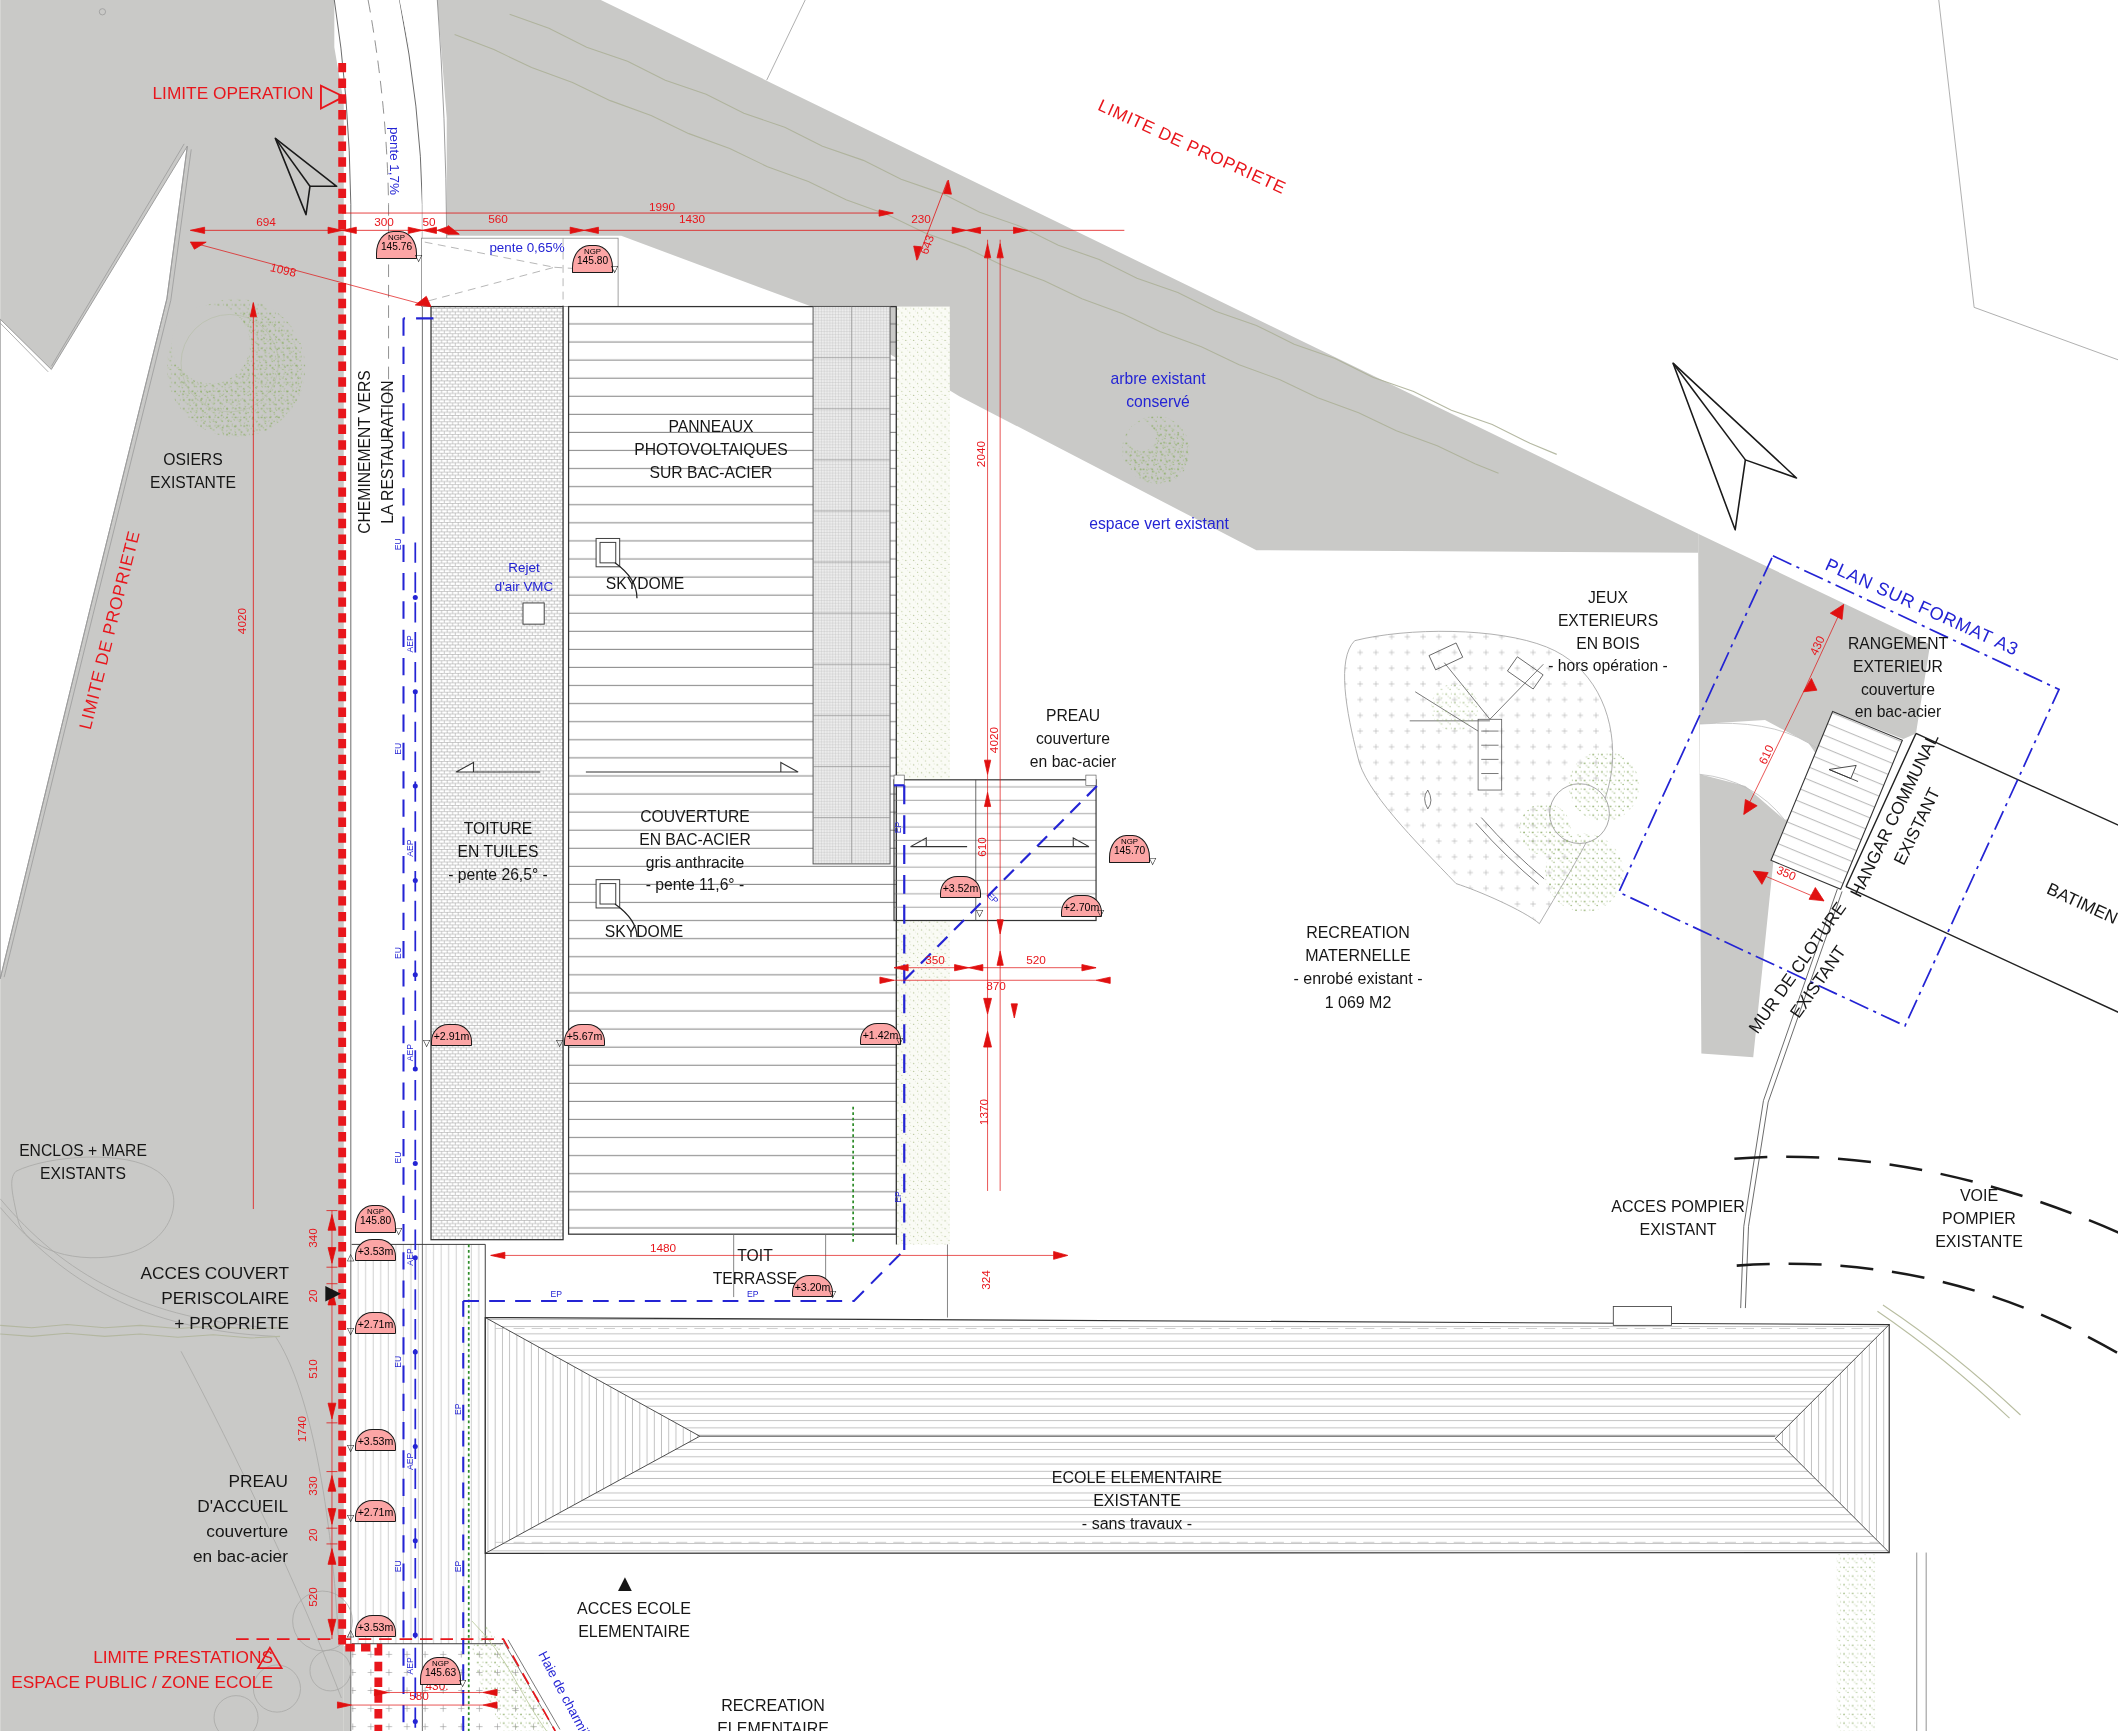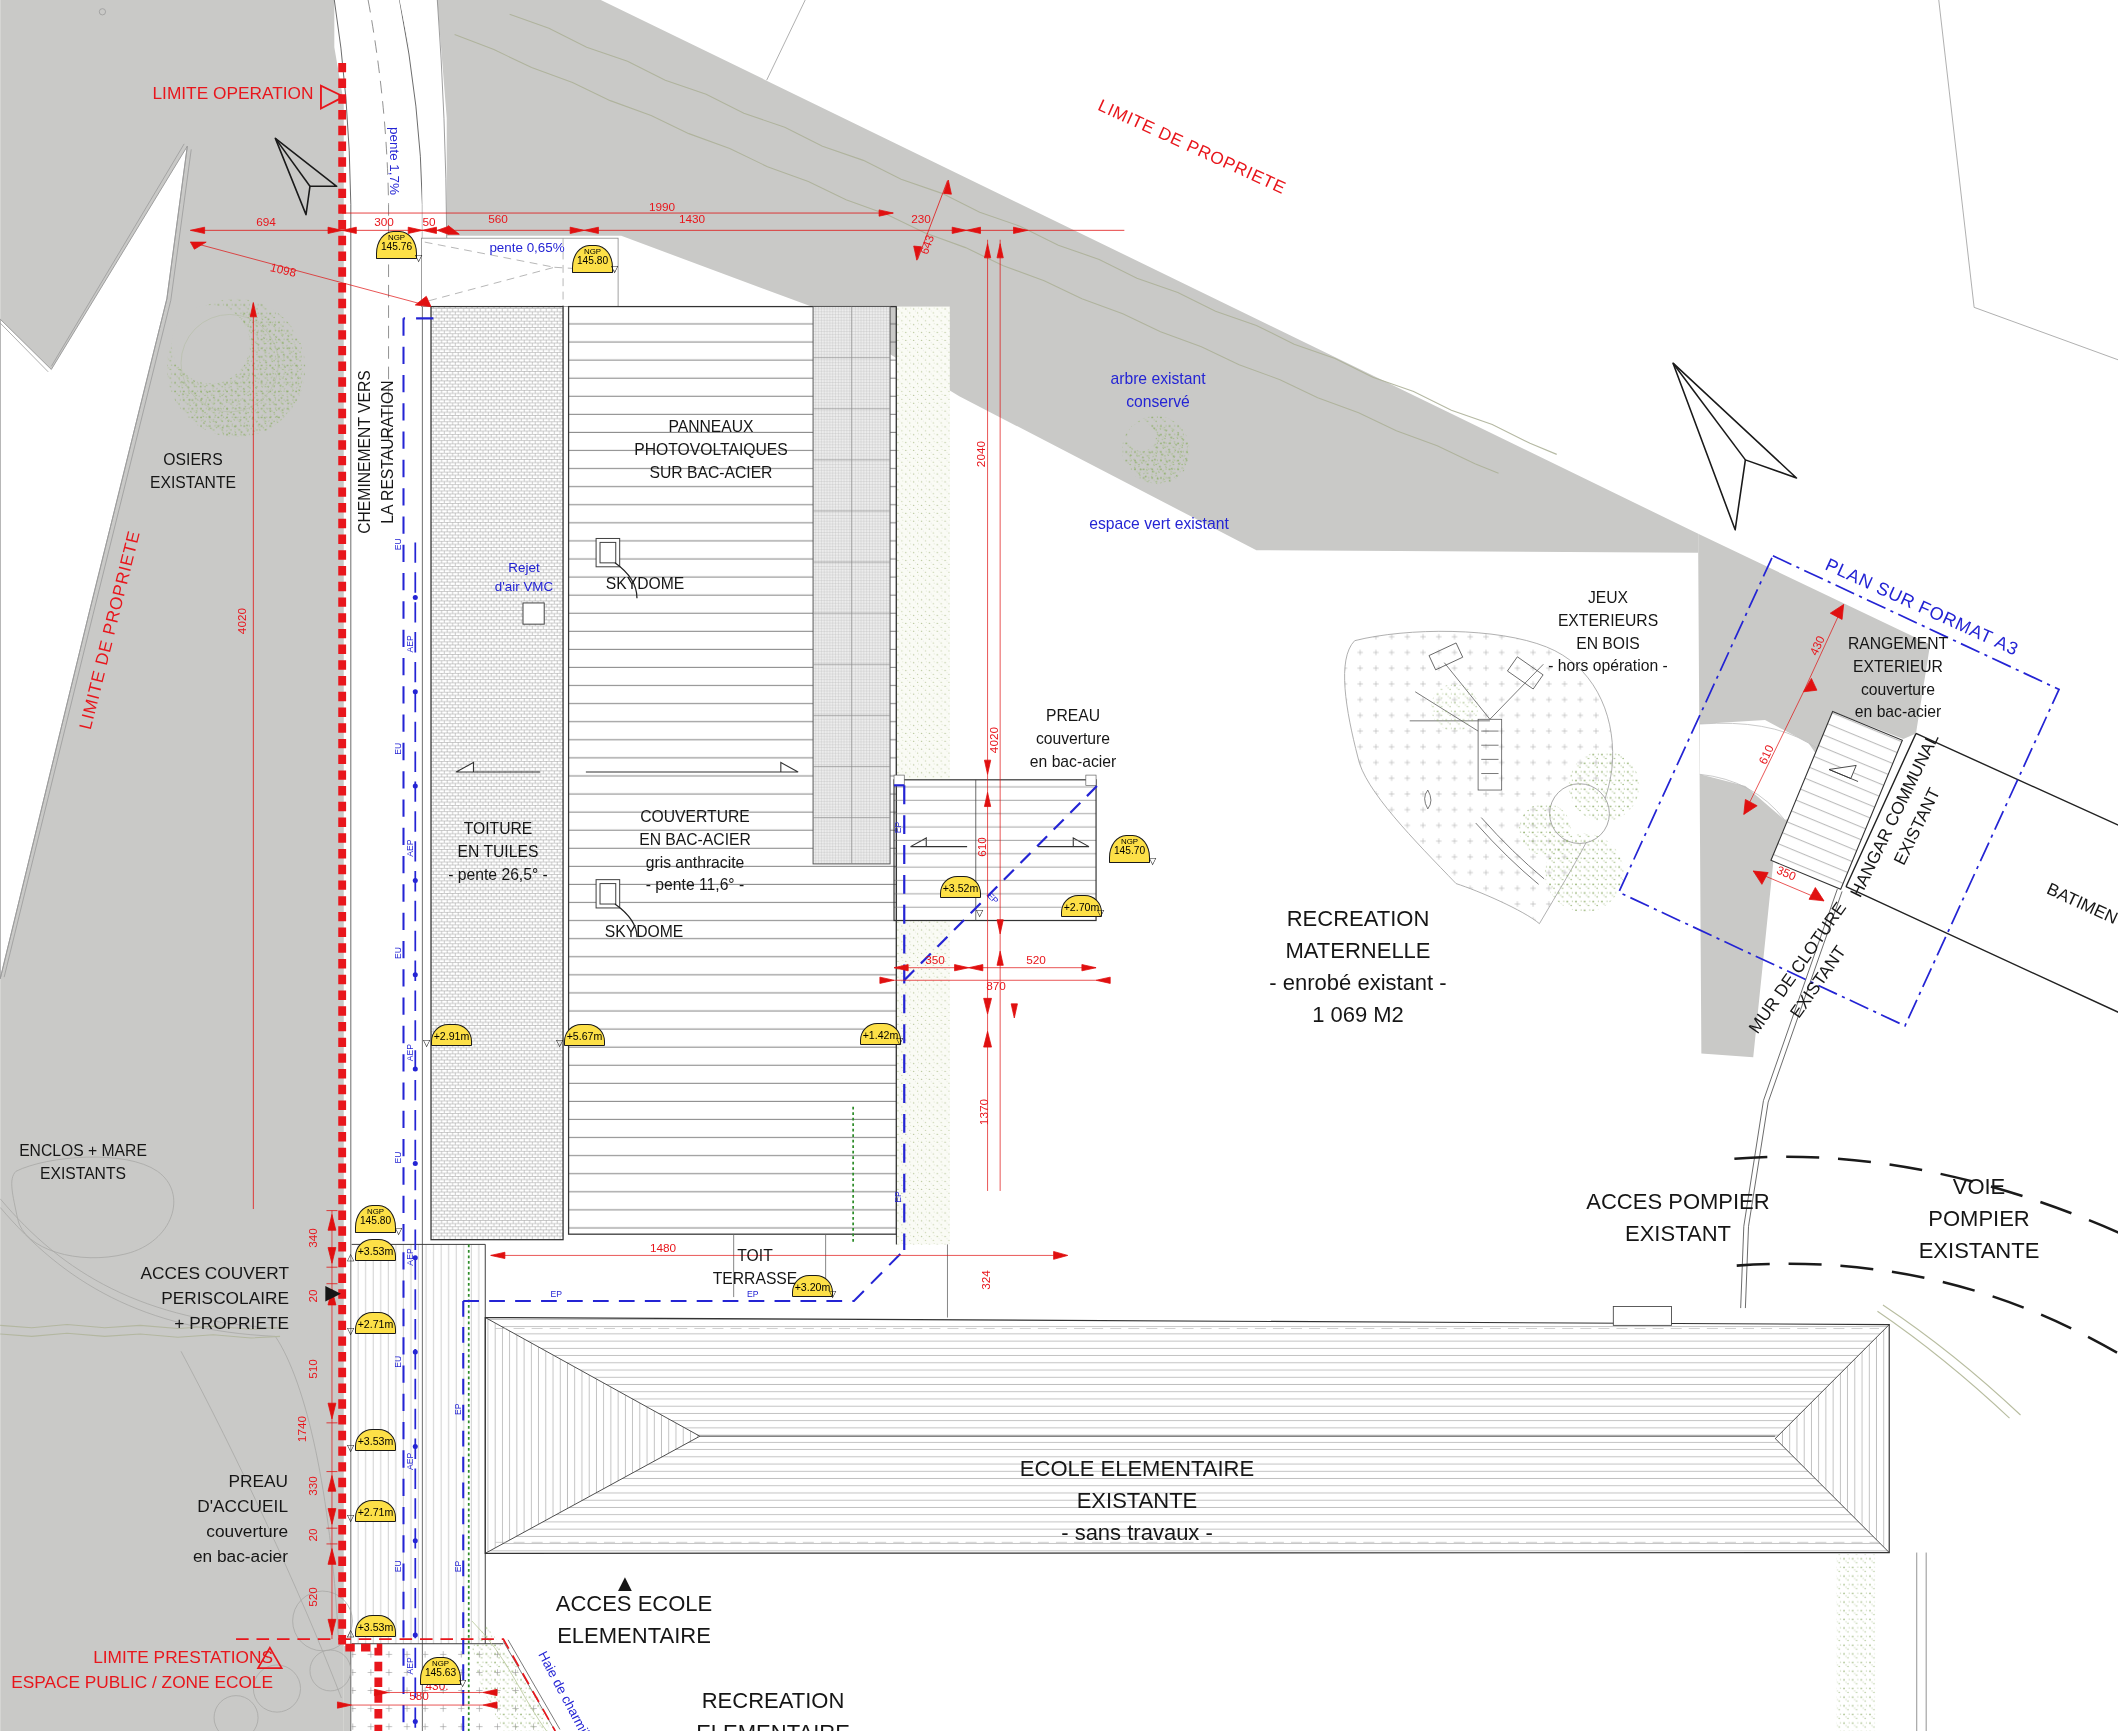--- a/index.html
+++ b/index.html
@@ -1,21 +1,21 @@
 <!DOCTYPE html>
 <html style="font-size:12.6px"><head><meta charset="utf-8">
 <style>
 html,body{margin:0;padding:0;background:#fff}
 #plan{position:relative;width:2119px;height:1731px;background:#fff;overflow:hidden;font-family:"Liberation Sans",sans-serif}
 #plan svg{position:absolute;left:0;top:0}
 .t{position:absolute;font-family:"Liberation Sans",sans-serif;color:#161616;text-align:center;line-height:1.45;transform:translate(-50%,-50%);white-space:pre;font-size:15.7px}
 .rA{text-align:right;transform:translate(-100%,-50%)}
 .r{color:#e8161c}.b{color:#2424d4}
-.f23{font-size:22px}.f15{font-size:11.8px;line-height:1}.f17{font-size:13.4px}
-.mk{position:absolute;background:#fde047;border:1.3px solid #1a1a1a;border-radius:42% 42% 3% 3%/ 80% 80% 3% 3%;text-align:center;font-family:"Liberation Sans",sans-serif}
+.f23{font-size:16px}.f15{font-size:11.8px;line-height:1}.f17{font-size:13.4px}
+.mk{position:absolute;background:#fca5a5;border:1.3px solid #1a1a1a;border-radius:42% 42% 3% 3%/ 80% 80% 3% 3%;text-align:center;font-family:"Liberation Sans",sans-serif}
 .lv{width:39px;height:19.7px;font-size:10.6px;line-height:23.6px}
 .ngp{width:39px;height:24.4px;font-size:10.2px;line-height:10.2px;padding-top:1.6px}
 .ngp .s{font-size:7.9px;display:block;line-height:8.6px}
 .tri{position:absolute;font-size:9.4px;color:#1a1a1a}
 </style></head><body>
 <div id="plan">
 <svg width="2119" height="1731" viewBox="0 0 2695 2202">
 <defs>
 <pattern id="tile" width="7" height="8" patternUnits="userSpaceOnUse">
   <path d="M0 0.5 H7 M0 4.5 H7 M1.5 0.5 V4.5 M5 4.5 V8" stroke="#8f8f8f" stroke-width="0.6" fill="none"></path>

